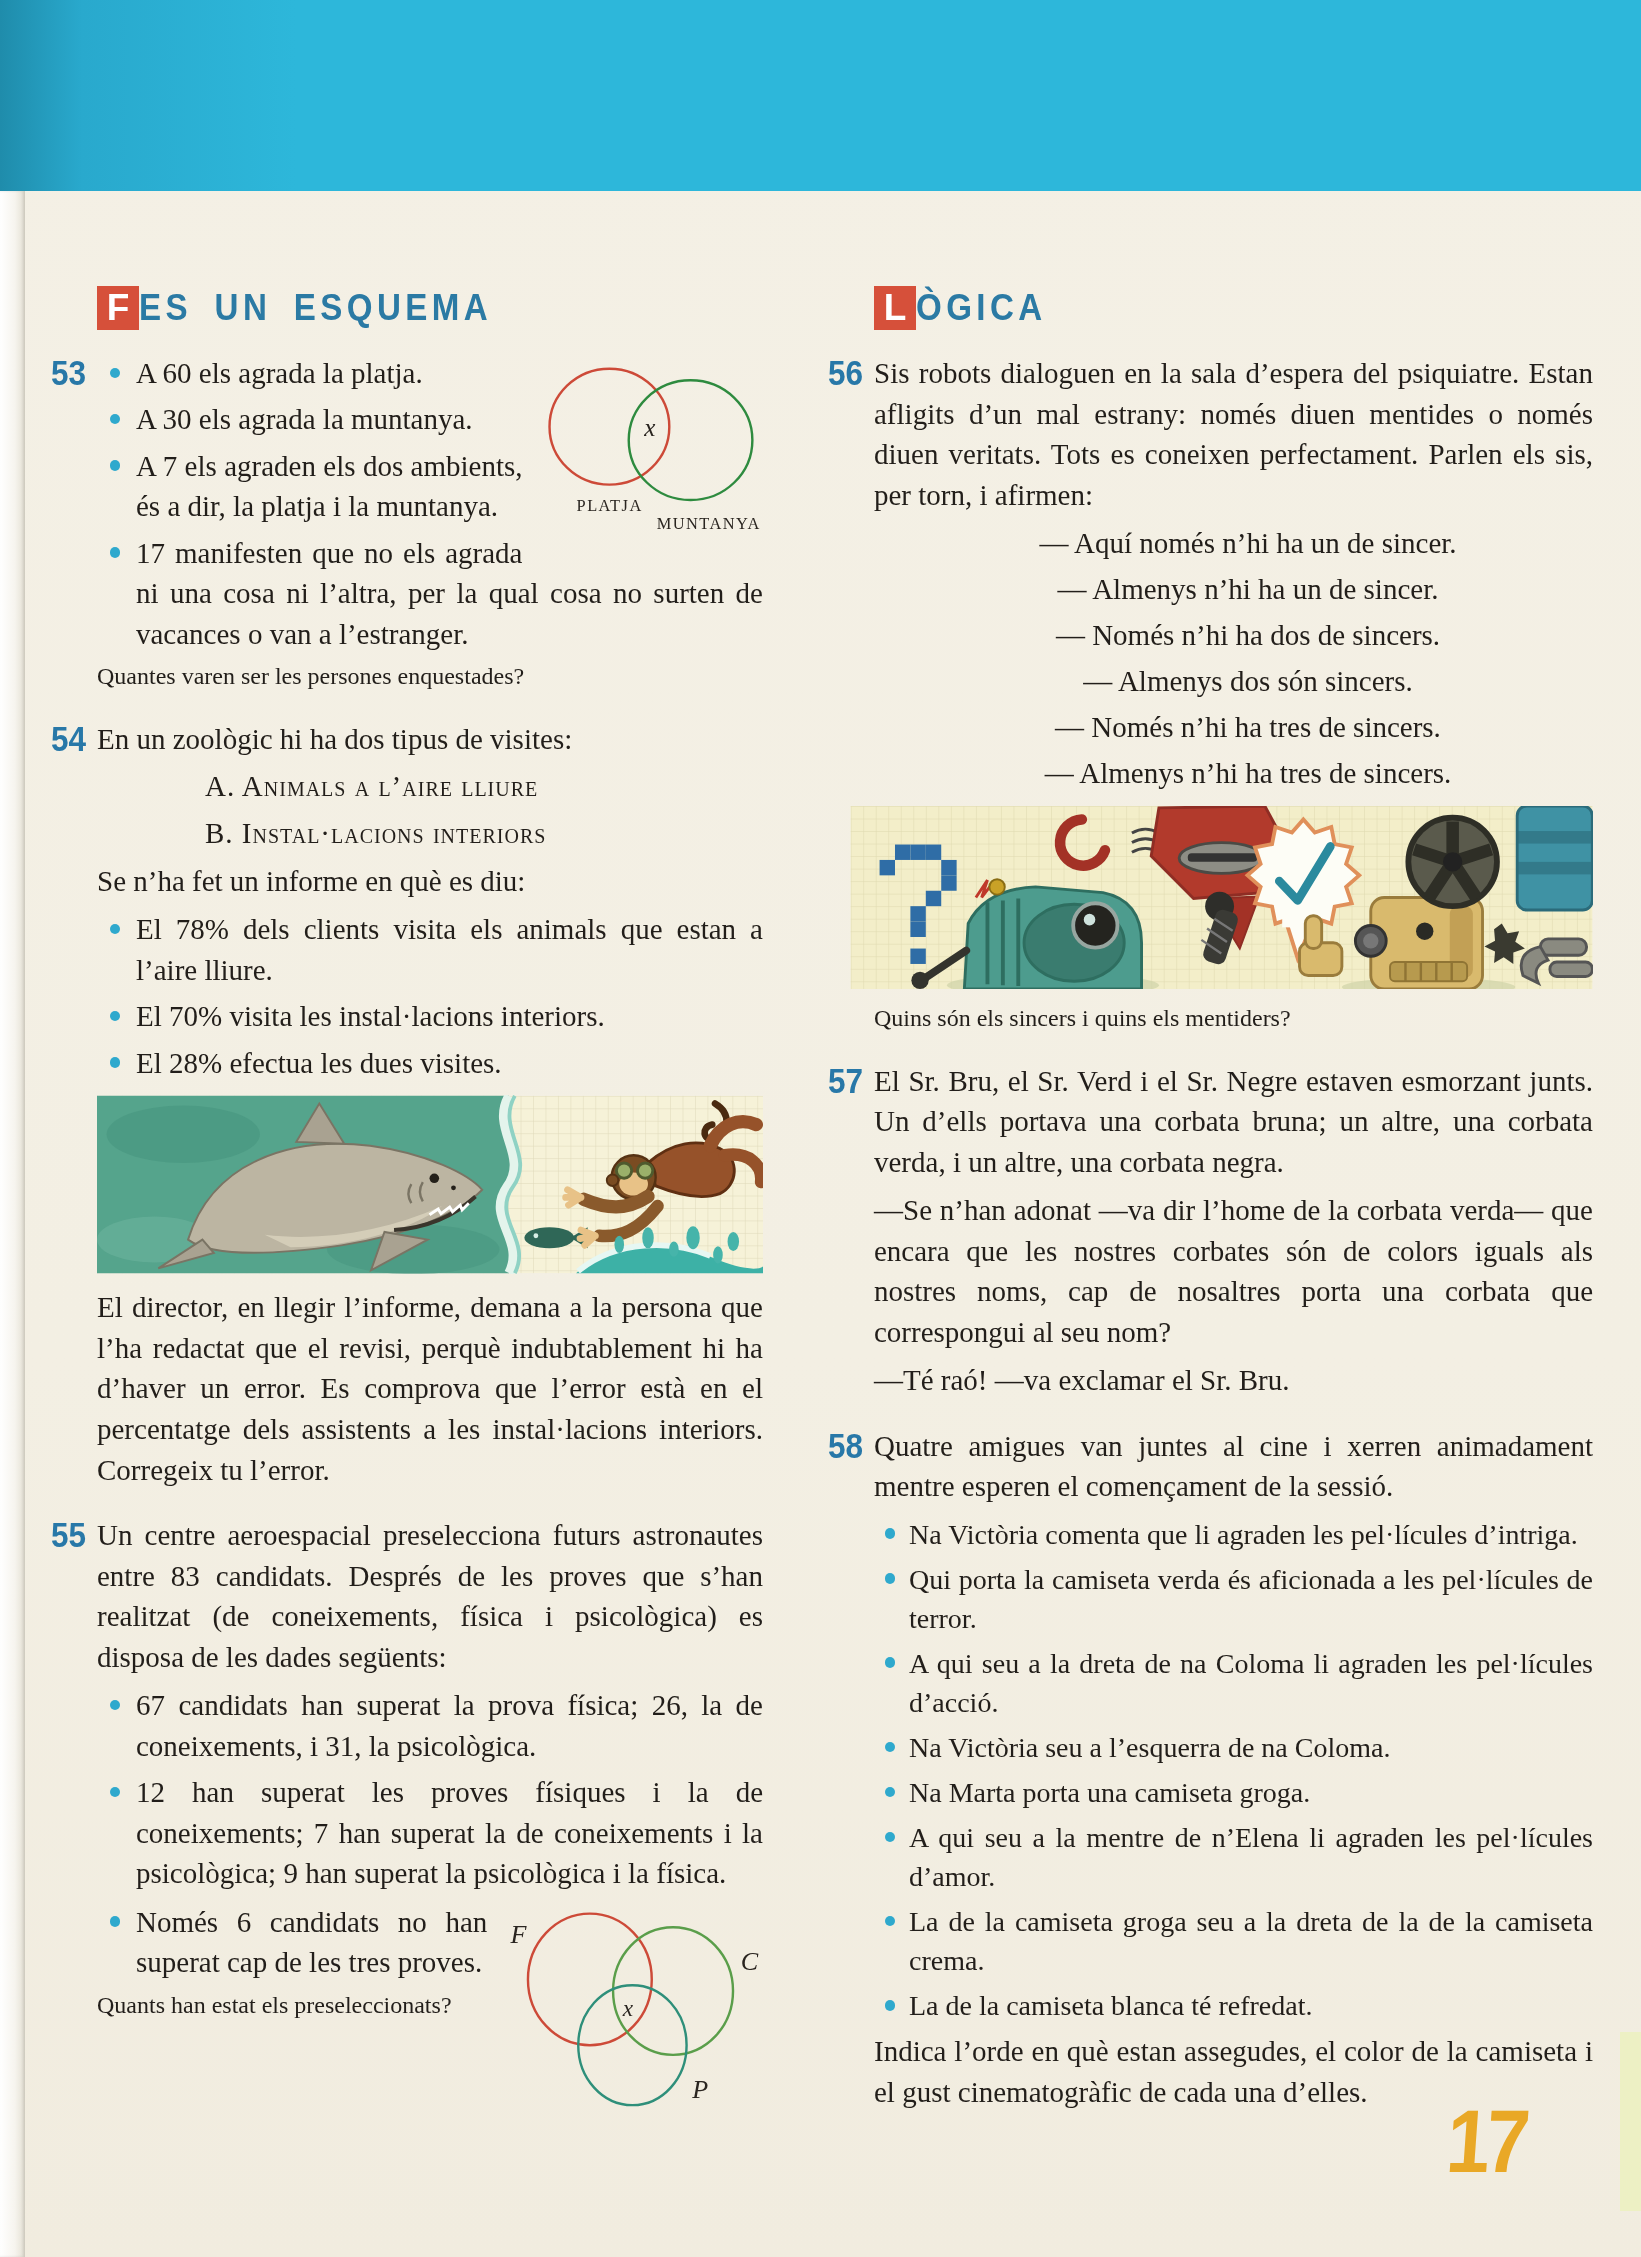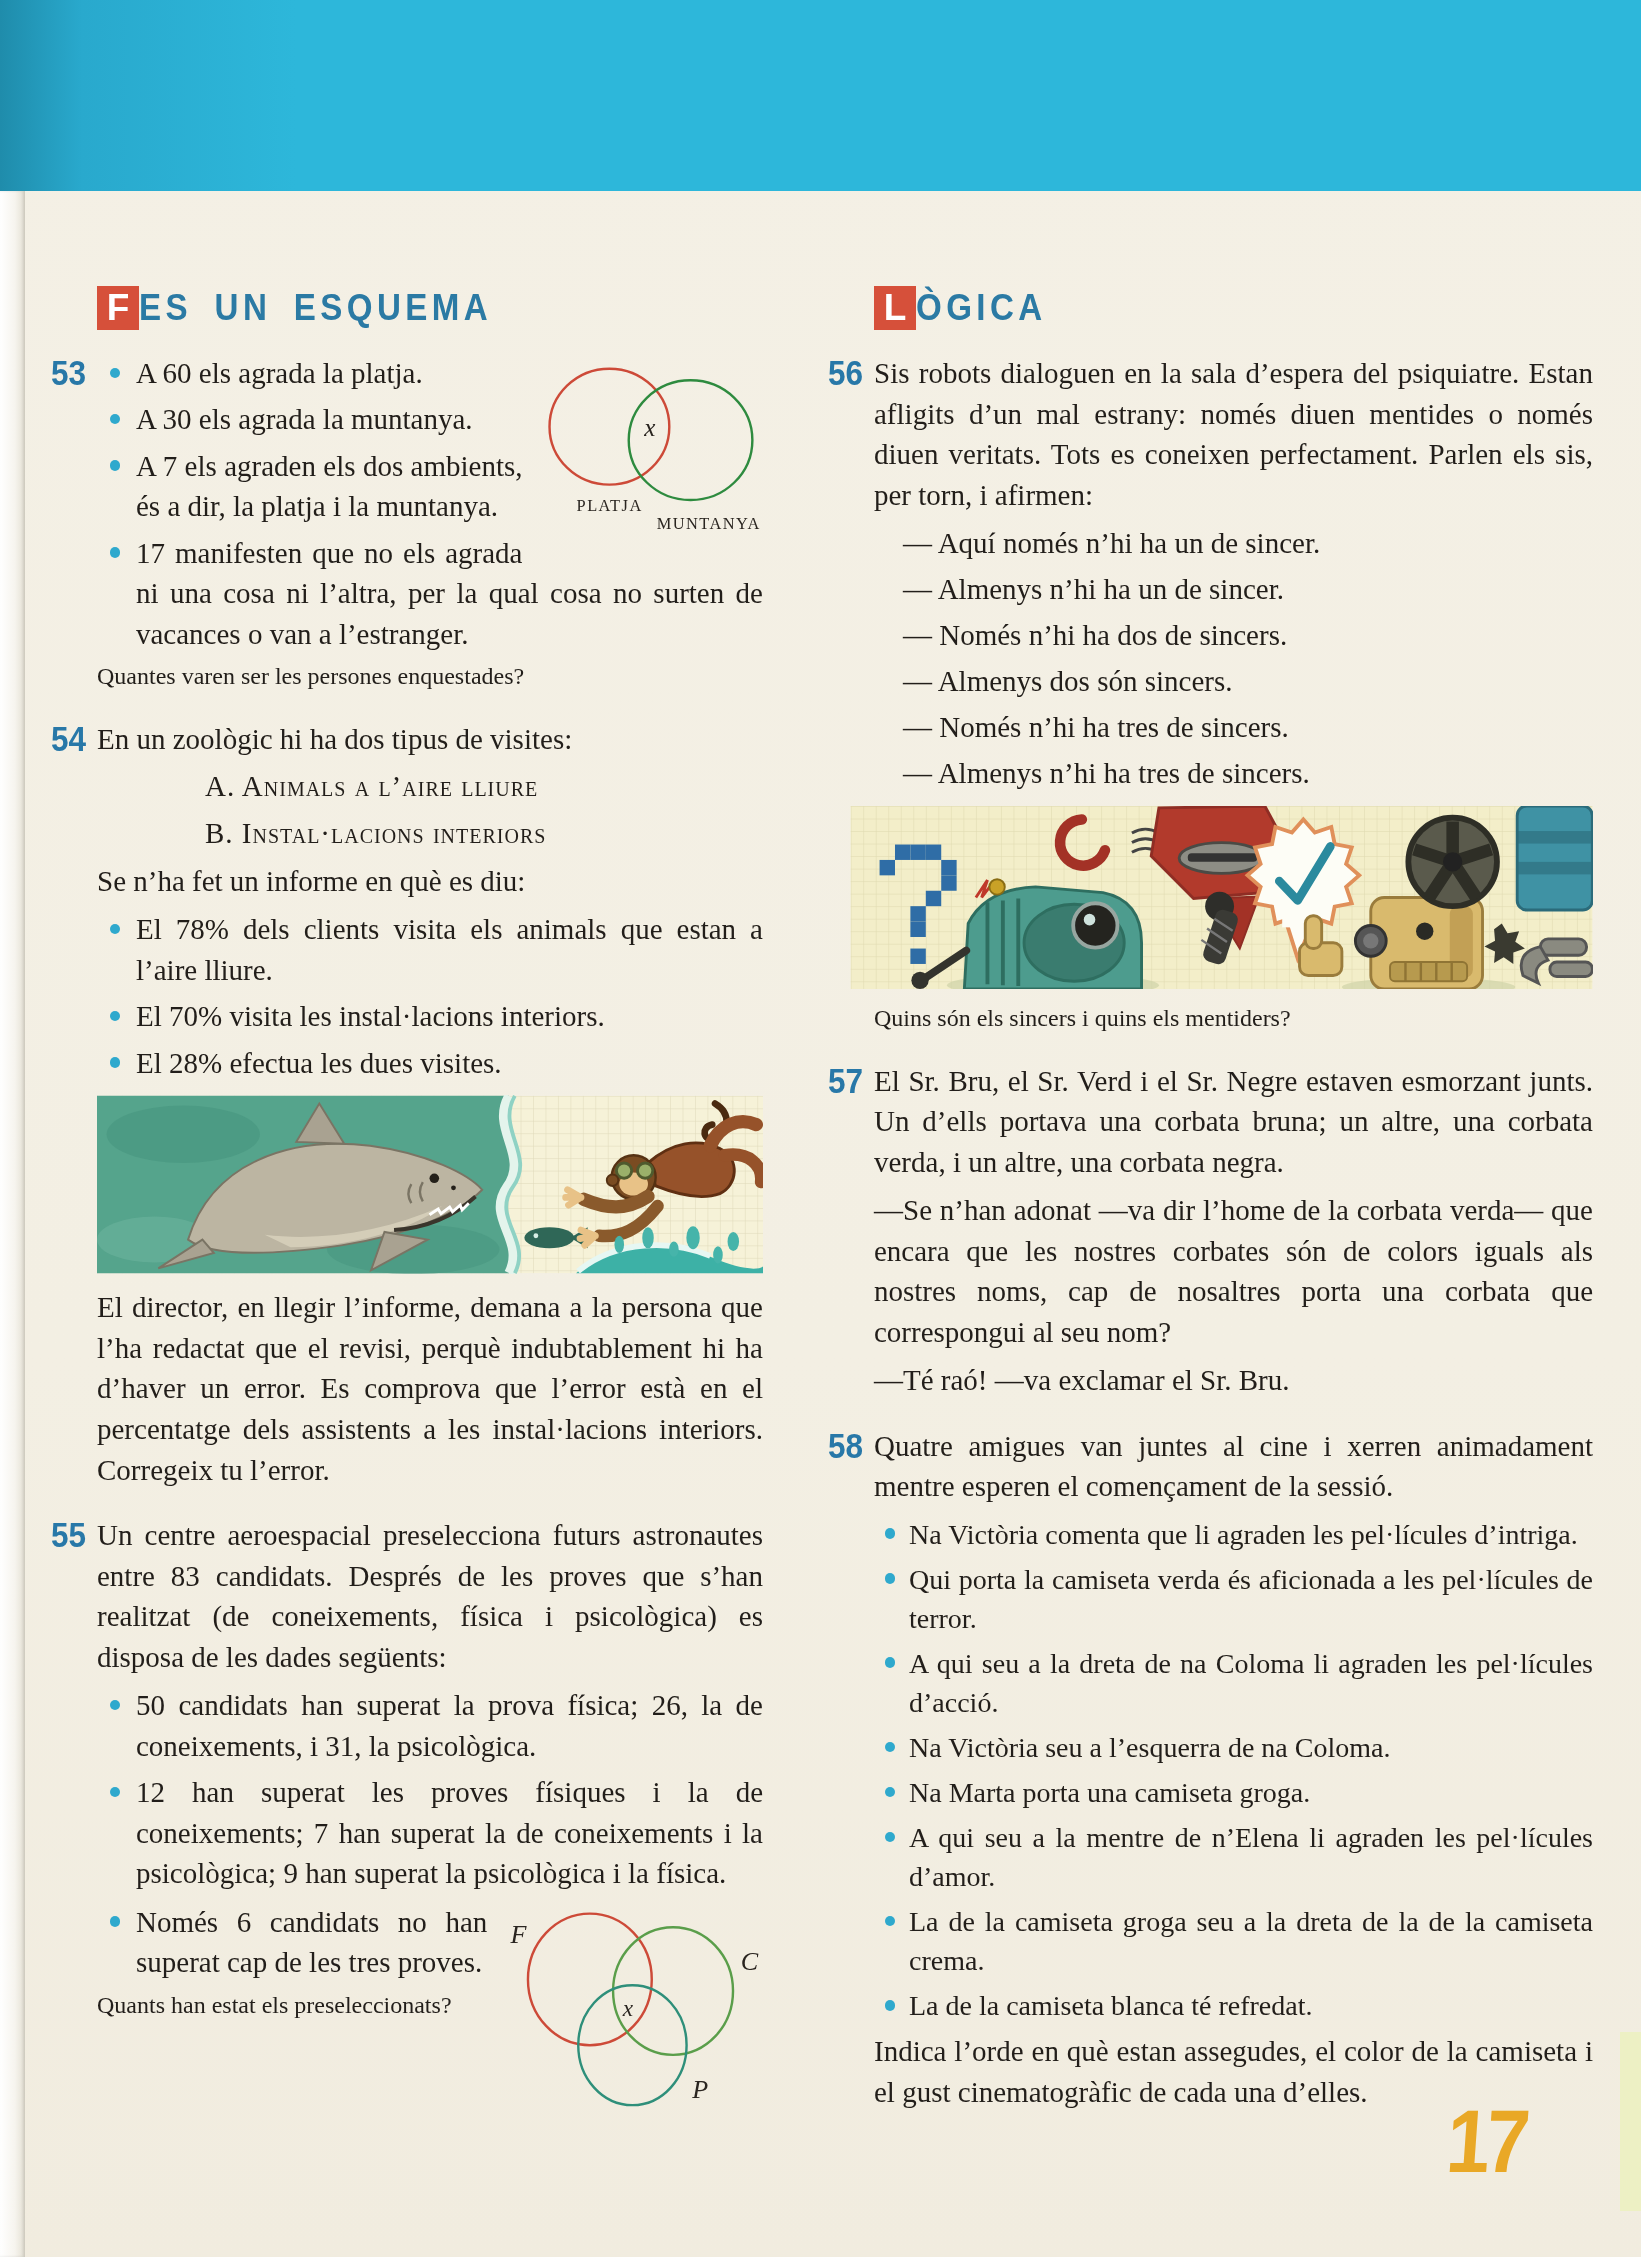--- a/index.html
+++ b/index.html
@@ -51,21 +51,21 @@
   ul.bullets li::before {
     content:""; position:absolute; left:12.6px; top:14.5px;
     width:10.6px; height:10.6px; border-radius:50%; background:#2fa9cd;
   }
   ul.bullets.tight li { font-size:28px; padding-left:35px; }
   ul.bullets.tight li::before { left:10.6px; top:13.5px; }
 
   .options { margin:3.9px 0 3.9px 0; }
   .opt { font-size:29px; line-height:1.35; margin:7.7px 0 7.7px 108px; font-variant:small-caps; letter-spacing:1px; }
 
-  .stmt { font-size:29px; line-height:1.42; padding-left:29px; margin-top:4.8px; text-align:left; }
+  .stmt { font-size:29px; line-height:1.42; padding-left:29px; margin-top:4.8px; text-align:center; }
 
   .venn2 { float:right; width:227px; height:179px; margin:1.9px 0 3.9px 13.5px; }
   .venn3 { float:right; width:266px; height:208px; margin:1.9px 0 0 9.7px; }
 
   .illo { display:block; margin:11.6px 0 13.5px 0; }
   .illo-robots { margin-left:-24px; }
 
   .clear { clear:both; }
 
   .page-number {
@@ -186,21 +186,21 @@
         </g>
       </svg>
 
       <p class="para">El director, en llegir l’informe, demana a la persona que l’ha redactat que el revisi, perquè indubtablement hi ha d’haver un error. Es comprova que l’error està en el percentatge dels assistents a les instal·lacions interiors. Corregeix tu l’error.</p>
     </div>
 
     <div class="problem">
       <div class="pnum">55</div>
       <p class="para">Un centre aeroespacial preselecciona futurs astronautes entre 83 candidats. Després de les proves que s’han realitzat (de coneixements, física i psicològica) es disposa de les dades següents:</p>
       <ul class="bullets">
-        <li>50 candidats han superat la prova física; 26, la de coneixements, i 31, la psicològica.</li>
+        <li>67 candidats han superat la prova física; 26, la de coneixements, i 31, la psicològica.</li>
         <li>12 han superat les proves físiques i la de coneixements; 7 han superat la de coneixements i la psicològica; 9 han superat la psicològica i la física.</li>
       </ul>
 
       <svg class="venn3" viewBox="0 0 275 215">
         <ellipse cx="96" cy="80" rx="64" ry="68" fill="none" stroke="#cd4a38" stroke-width="2.5"></ellipse>
         <ellipse cx="182" cy="92" rx="62" ry="66" fill="none" stroke="#5a9e4a" stroke-width="2.5"></ellipse>
         <ellipse cx="140" cy="148" rx="56" ry="62" fill="none" stroke="#2e8f7a" stroke-width="2.5"></ellipse>
         <text x="14" y="42" font-size="27" font-style="italic" fill="#2a2520">F</text>
         <text x="252" y="70" font-size="27" font-style="italic" fill="#2a2520">C</text>
         <text x="202" y="203" font-size="27" font-style="italic" fill="#2a2520">P</text>

